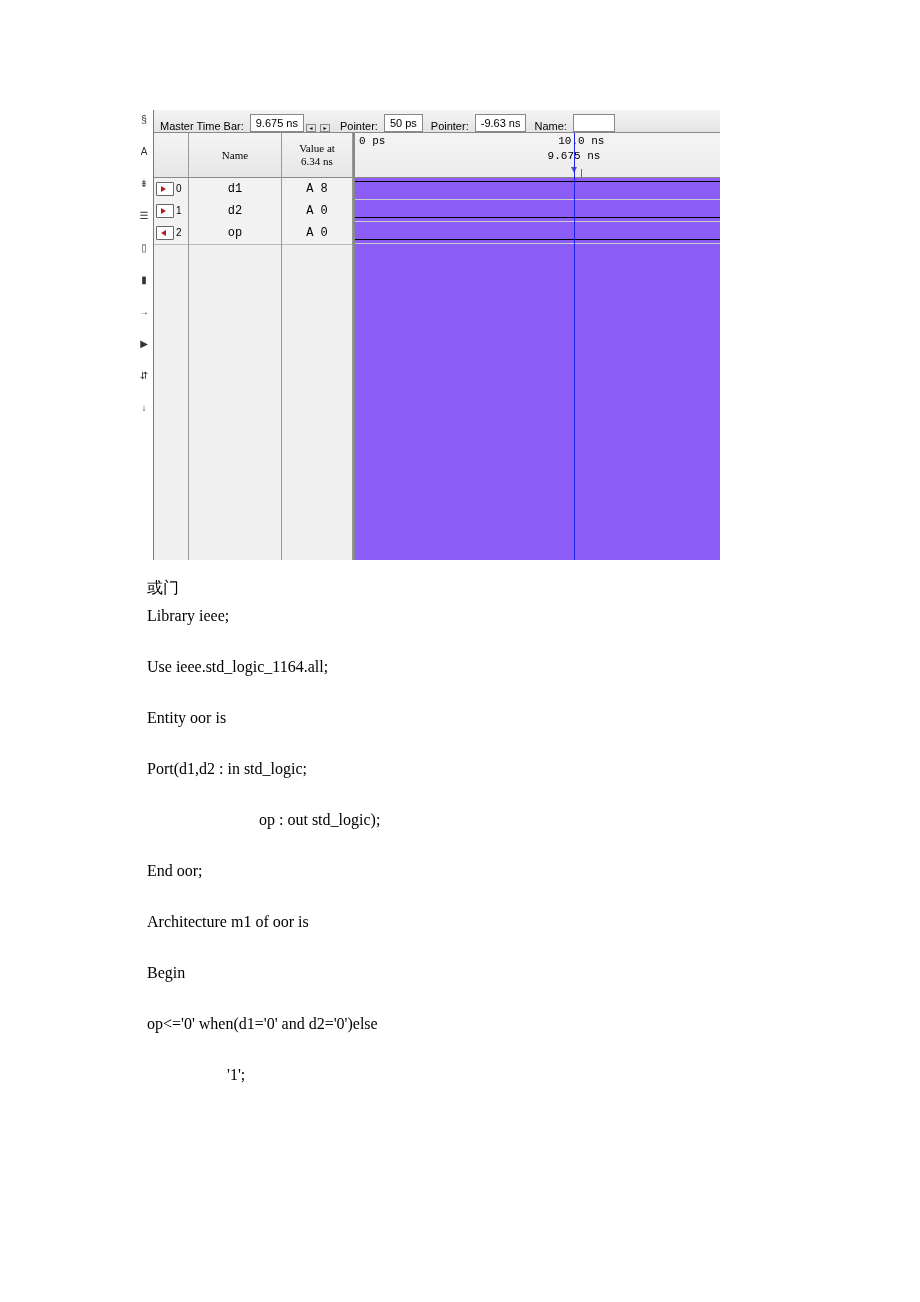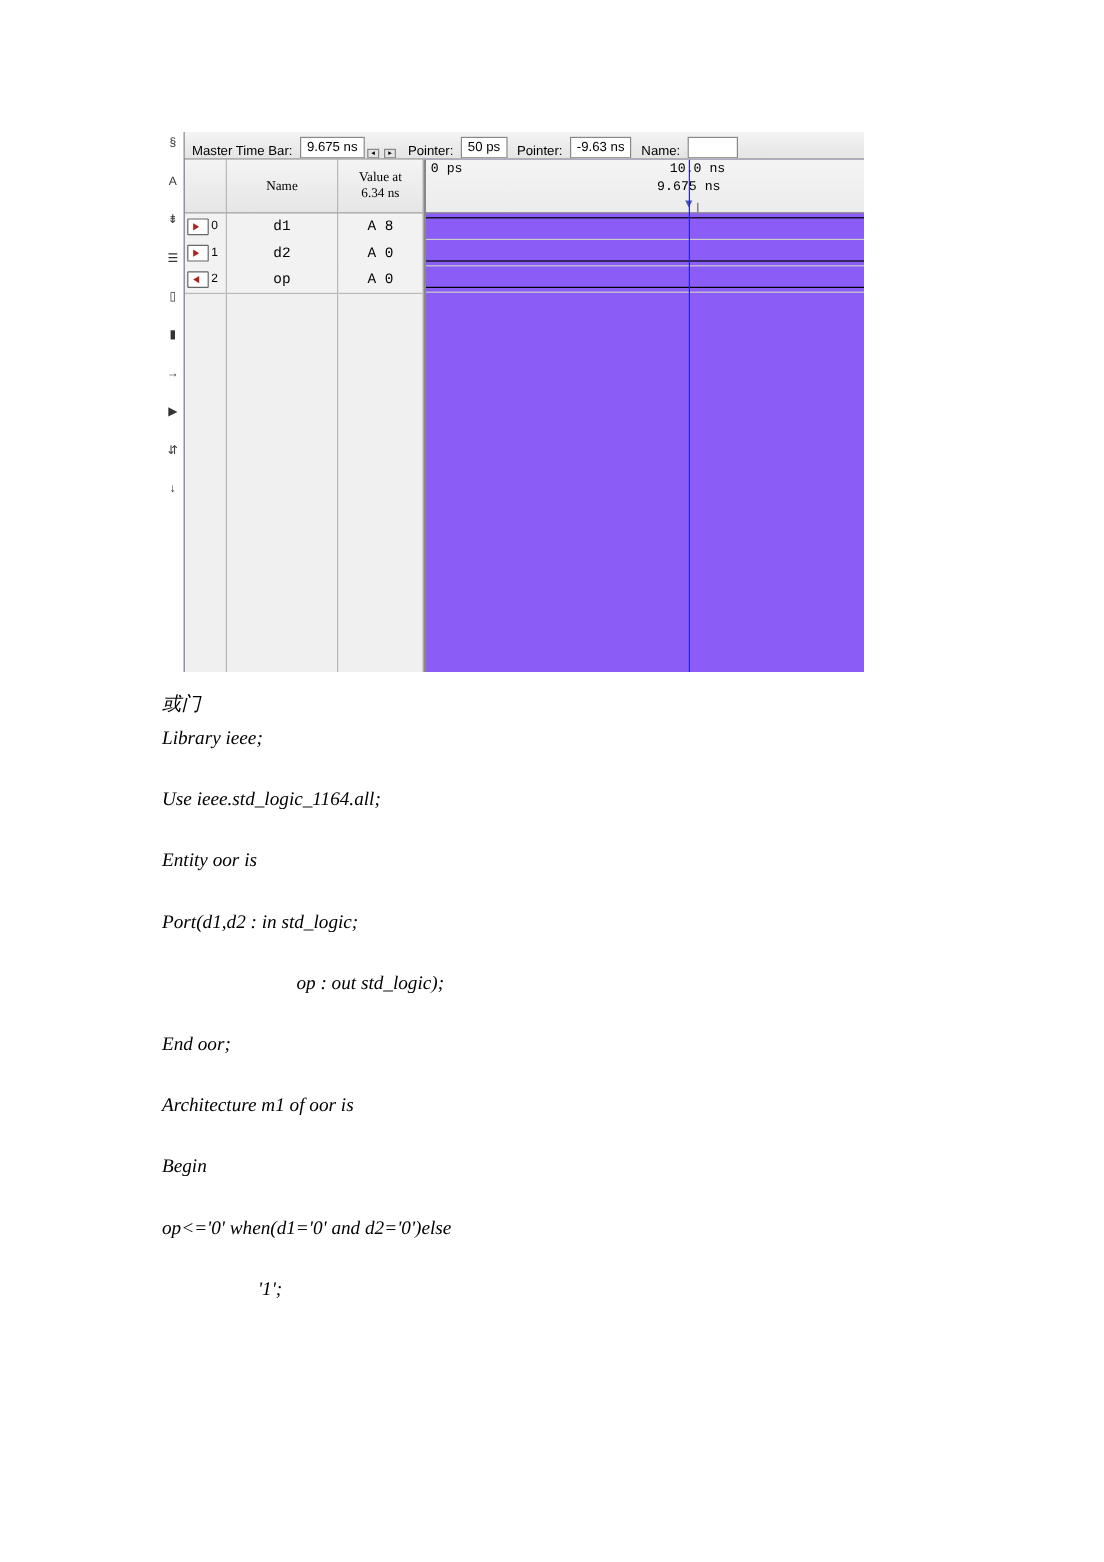--- a/index.html
+++ b/index.html
@@ -215,21 +215,21 @@
   .wave-row .line-low { position: absolute; left: 0; right: 0; bottom: 3px; height: 1px; background: #000; }
   .wave-row .line-high { position: absolute; left: 0; right: 0; top: 3px; height: 1px; background: #000; }
 
   .doc {
     margin-top: 15px;
     font-family: "Times New Roman", SimSun, serif;
     font-size: 16px;
     line-height: 26px;
     width: 600px;
   }
-  .doc p { margin: 0 0 25px 0; font-style: italic; }
+  .doc p { margin: 0 0 25px 12px; }
   .indent1 { padding-left: 112px; display: block; }
   .indent2 { padding-left: 80px; display: block; }
 </style>
 </head>
 <body>
 
 <div class="page">
 
   <div class="wrap">
     <div class="toolbar-left">

